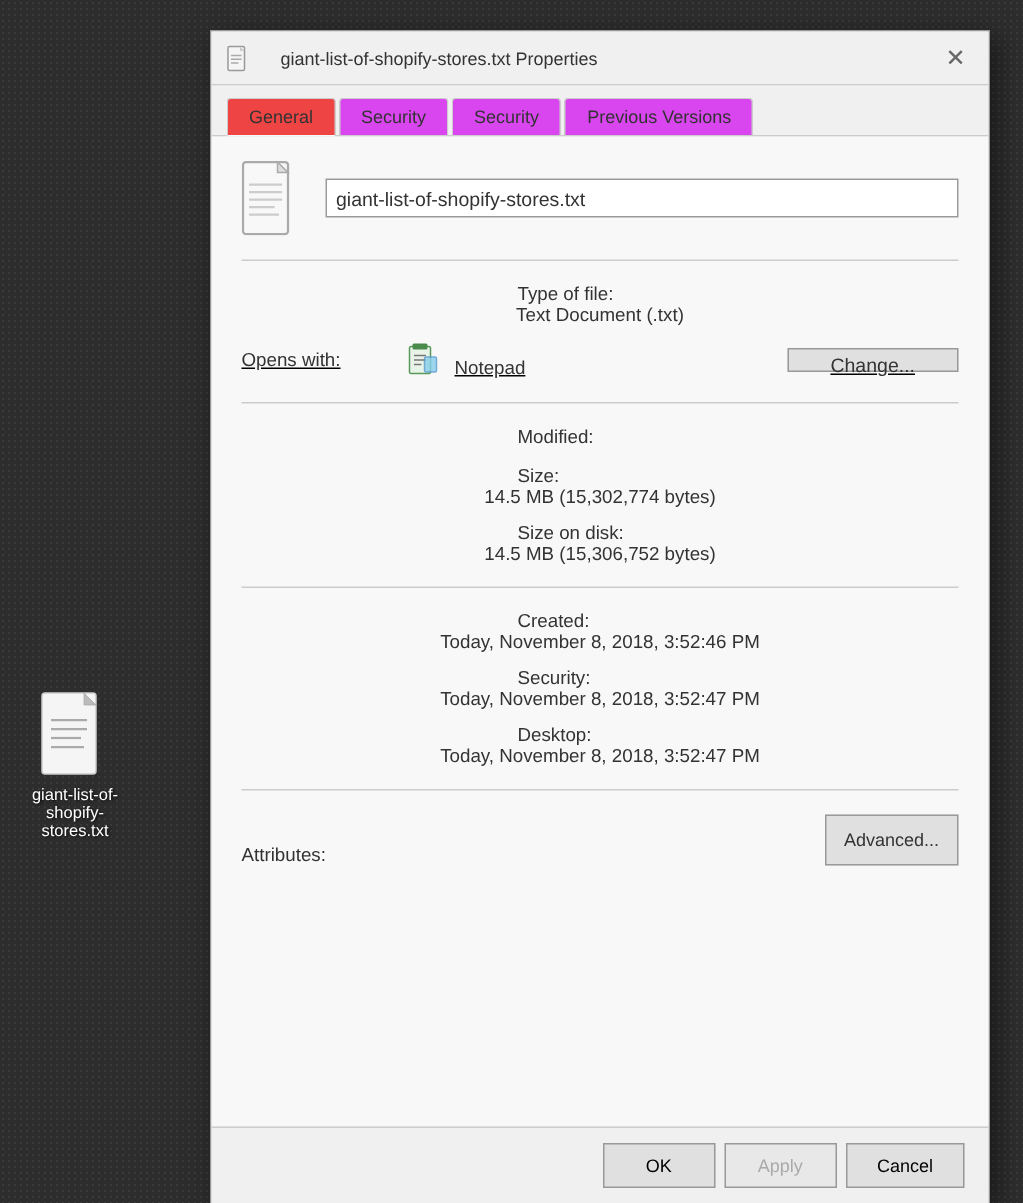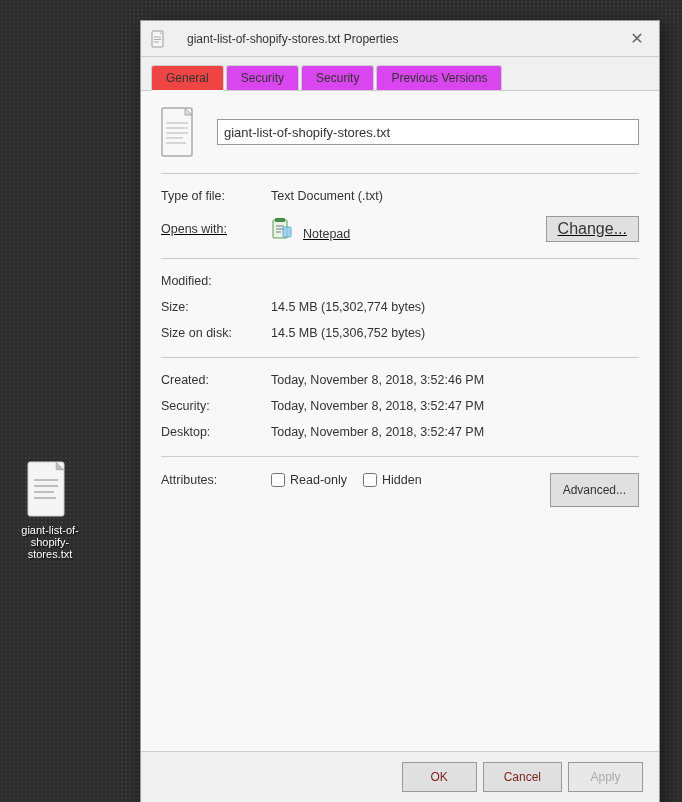--- a/index.html
+++ b/index.html
@@ -134,23 +134,24 @@
       background: white;
       color: #333;
     }
     .separator {
       border: none;
       border-top: 1px solid #ccc;
       margin: 10px 0;
     }
     .info-row {
       display: flex;
-      align-items: flex-start;
+      align-items: center;
       padding: 5px 0;
       min-height: 26px;
+      flex-direction: column;
     }
     .info-label {
       width: 110px;
       color: #333;
       font-size: 12.5px;
       flex-shrink: 0;
     }
     .info-value {
       color: #333;
       font-size: 12.5px;
@@ -177,32 +178,33 @@
     .notepad-icon {
       width: 24px;
       height: 24px;
     }
     .notepad-text {
       font-size: 12.5px;
       color: #333;
     }
     .change-btn {
       margin-left: auto;
-      padding: 3px 11px;
+      padding: 3px 28px;
       background: #e0e0e0;
       border: 1px solid #999;
       cursor: pointer;
-      font-size: 16px;
-      color: #333;
-      height: 26px;
+      font-size: 13px;
+      color: #333;
+      height: 16px;
     }
     .attributes-row {
       display: flex;
-      align-items: flex-start;
+      align-items: flex-end;
       padding: 6px 0;
+      gap: 19px;
     }
     .attr-label { width: 110px; color: #333; font-size: 12.5px; flex-shrink: 0; }
     .attr-checkboxes {
       display: flex;
       align-items: center;
       gap: 16px;
       flex: 1;
     }
     .attr-check {
       display: flex;
@@ -233,21 +235,21 @@
       padding: 10px 16px;
       background: #f0f0f0;
       border-top: 1px solid #ccc;
     }
     .footer-btn {
       padding: 5px 20px;
       background: #e0e0e0;
       border: 1px solid #999;
       cursor: pointer;
       font-size: 12px;
-      color: #7f1d1d;
+      color: #000000;
       min-width: 75px;
       height: 30px;
     }
     .footer-btn.disabled {
       color: #aaa;
       background: #e8e8e8;
       cursor: default;
     }
   </style>
 </head>
@@ -359,32 +361,22 @@
 
     <div class="info-row">
       <span class="info-label">Desktop:</span>
       <span class="info-value">Today, November 8, 2018, 3:52:47 PM</span>
     </div>
 
     <hr class="separator">
 
     <div class="attributes-row">
       <span class="attr-label">Attributes:</span>
-      <div class="attr-checkboxes">
-        <label class="attr-check">
-          <input type="checkbox" style="">
-          <span>Read-only</span>
-        </label>
-        <label class="attr-check">
-          <input type="checkbox" style="">
-          <span>Hidden</span>
-        </label>
-      </div>
       <button class="advanced-btn">Advanced...</button>
     </div>
   </div>
 
   <div class="dialog-footer">
     <button class="footer-btn">OK</button>
+    <button class="footer-btn disabled">Apply</button>
     <button class="footer-btn">Cancel</button>
-    <button class="footer-btn disabled">Apply</button>
   </div>
 </div>
 
 </body></html>

